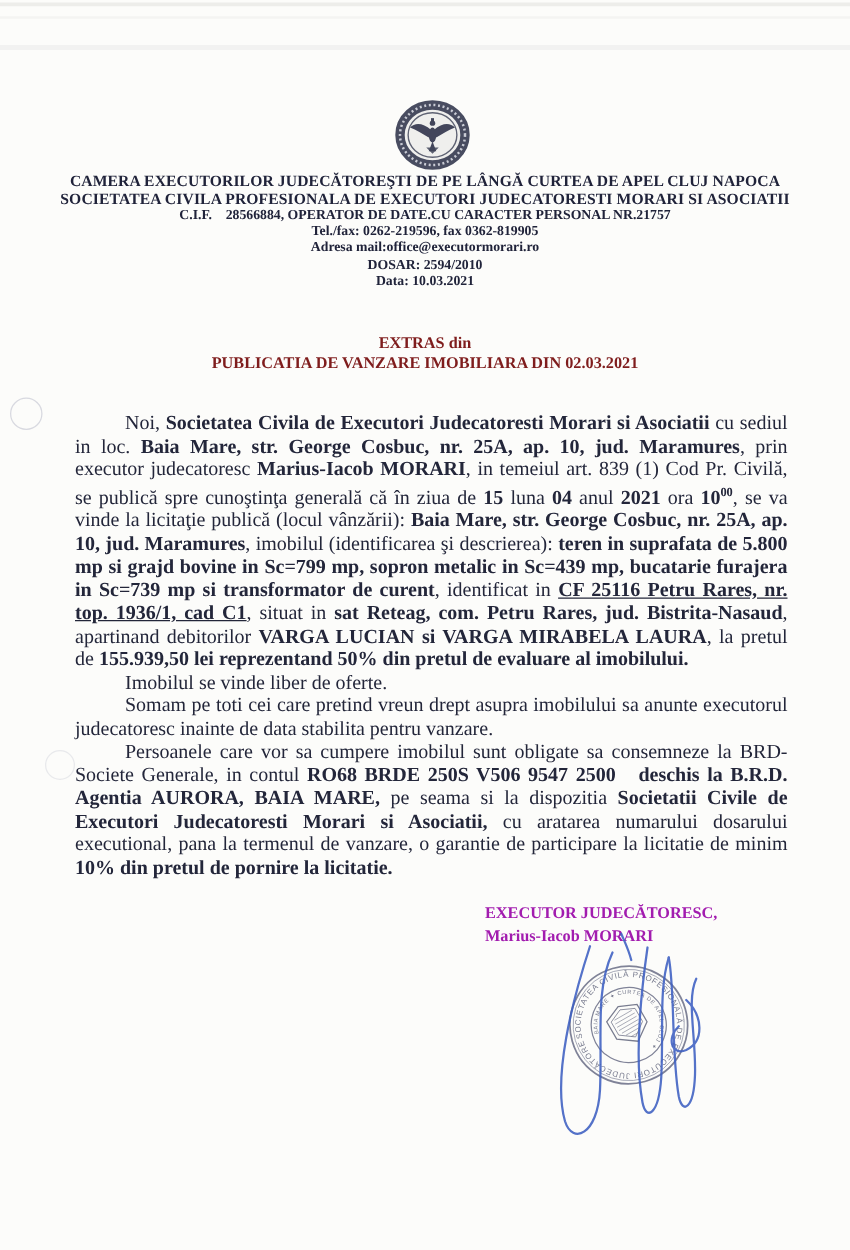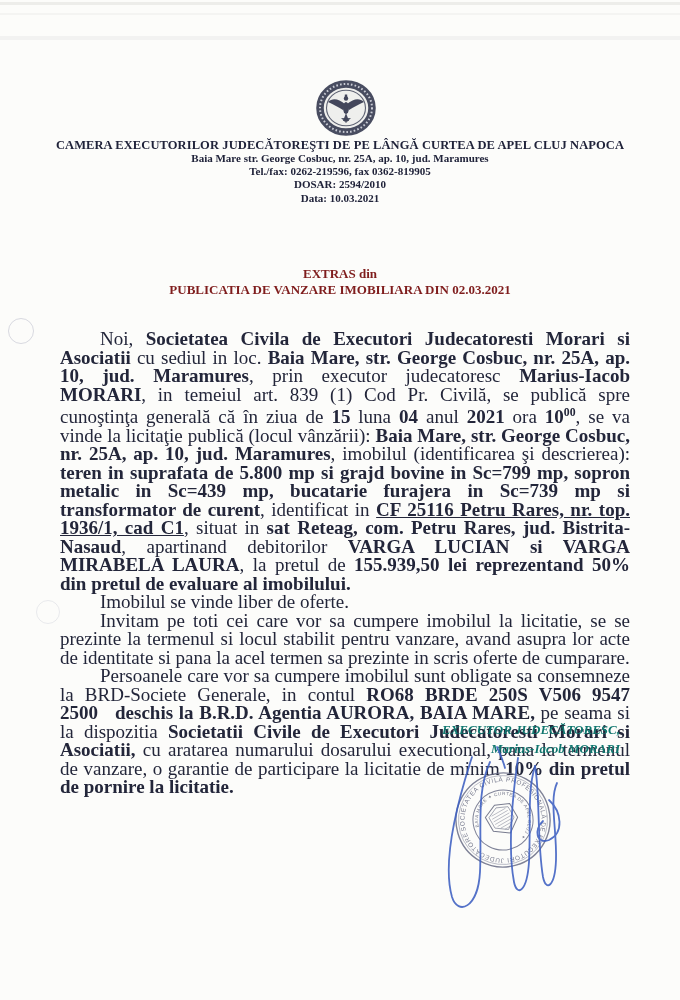--- a/index.html
+++ b/index.html
@@ -24,31 +24,30 @@
   }
   .h-big{font-size:12.5px;line-height:14px;letter-spacing:.1px;}
   .h-small{font-size:11px;line-height:13.2px;}
   .title{
     position:absolute;top:266px;left:0;width:100%;
     text-align:center;font-weight:bold;font-size:13px;line-height:15.5px;
     color:#7f1d1d;
   }
   .body-text{
     position:absolute;top:330px;left:60px;width:570px;
-    font-size:19px;line-height:18.5px;text-align:justify;
+    font-size:16px;line-height:18.5px;text-align:justify;
   }
   .body-text p{margin:0;text-indent:40px;}
   .b{font-weight:bold;}
   .u{text-decoration:underline;}
   .sup{vertical-align:super;font-size:.62em;}
   .sig{
     position:absolute;top:720px;left:388px;width:232px;
-    text-align:right;font-weight:bold;font-size:13px;line-height:19px;
-    color:#0f766e;
-    font-style:italic;
+    text-align:left;font-weight:bold;font-size:13px;line-height:19px;
+    color:#a21caf;
   }
   .seal-wrap{position:absolute;left:308px;top:80px;}
   .stamp-wrap{position:absolute;left:400px;top:735px;}
 </style>
 </head>
 <body>
 
 <div class="page">
 
   <div class="streak s1"></div>
@@ -71,35 +70,37 @@
         <path d="M37,24 C30,18 24,18 20,22 C25,24 30,27 35,30 Z"></path>
         <path d="M39,24 C46,18 52,18 56,22 C51,24 46,27 41,30 Z"></path>
         <path d="M38,33 L41,41 L35,41 Z"></path>
         <path d="M33,38 L43,38 L38,43 Z" opacity="0.85"></path>
       </g>
     </svg>
   </div>
 
   <div class="header">
     <div class="h-big">CAMERA EXECUTORILOR JUDECĂTOREŞTI DE PE LÂNGĂ CURTEA DE APEL CLUJ NAPOCA</div>
-    <div class="h-small">Baia Mare str. George Cosbuc, nr. 25A, ap. 10, jud. Maramures</div>
+    <div class="h-big">SOCIETATEA CIVILA PROFESIONALA DE EXECUTORI JUDECATORESTI MORARI SI ASOCIATII</div>
+    <div class="h-small">C.I.F.&nbsp;&nbsp;&nbsp;&nbsp;28566884, OPERATOR DE DATE.CU CARACTER PERSONAL NR.21757</div>
     <div class="h-small">Tel./fax: 0262-219596, fax 0362-819905</div>
+    <div class="h-small">Adresa mail:office@executormorari.ro</div>
     <div class="h-small">DOSAR: 2594/2010</div>
     <div class="h-small">Data: 10.03.2021</div>
   </div>
 
   <div class="title">
     <div>EXTRAS din</div>
     <div>PUBLICATIA DE VANZARE IMOBILIARA DIN 02.03.2021</div>
   </div>
 
   <div class="body-text">
     <p><span>Noi, </span><span class="b">Societatea Civila de Executori Judecatoresti Morari si Asociatii</span><span> cu sediul in loc. </span><span class="b">Baia Mare, str. George Cosbuc, nr. 25A, ap. 10, jud. Maramures</span><span>, prin executor judecatoresc </span><span class="b">Marius-Iacob MORARI</span><span>, in temeiul art. 839 (1) Cod Pr. Civilă, se publică spre cunoştinţa generală că în ziua de </span><span class="b">15</span><span> luna </span><span class="b">04</span><span> anul </span><span class="b">2021</span><span> ora </span><span class="b">10</span><span class="b sup">00</span><span>, se va vinde la licitaţie publică (locul vânzării): </span><span class="b">Baia Mare, str. George Cosbuc, nr. 25A, ap. 10, jud. Maramures</span><span>, imobilul (identificarea şi descrierea): </span><span class="b">teren in suprafata de 5.800 mp si grajd bovine in Sc=799 mp, sopron metalic in Sc=439 mp, bucatarie furajera in Sc=739 mp si transformator de curent</span><span>, identificat in </span><span class="b u">CF 25116 Petru Rares, nr. top. 1936/1, cad C1</span><span>, situat in </span><span class="b">sat Reteag, com. Petru Rares, jud. Bistrita-Nasaud</span><span>, apartinand debitorilor </span><span class="b">VARGA LUCIAN si VARGA MIRABELA LAURA</span><span>, la pretul de </span><span class="b">155.939,50 lei reprezentand 50% din pretul de evaluare al imobilului.</span></p>
     <p><span>Imobilul se vinde liber de oferte.</span></p>
-    <p><span>Invitam pe toti cei care vor sa cumpere imobilul la licitatie, se se prezinte la termenul si locul stabilit pentru vanzare, avand asupra lor acte de identitate si pana la acel termen sa prezinte in scris oferte de cumparare.</span></p>
+    <p><span>Somam pe toti cei care pretind vreun drept asupra imobilului sa anunte executorul judecatoresc inainte de data stabilita pentru vanzare.</span></p>
     <p><span>Persoanele care vor sa cumpere imobilul sunt obligate sa consemneze la BRD-Societe Generale, in contul </span><span class="b">RO68 BRDE 250S V506 9547 2500</span><span>&nbsp;&nbsp;&nbsp;</span><span class="b">deschis la B.R.D. Agentia AURORA, BAIA MARE,</span><span> pe seama si la dispozitia </span><span class="b">Societatii Civile de Executori Judecatoresti Morari si Asociatii,</span><span> cu aratarea numarului dosarului executional, pana la termenul de vanzare, o garantie de participare la licitatie de minim </span><span class="b">10% din pretul de pornire la licitatie.</span></p>
   </div>
 
   <div class="sig">
     <div>EXECUTOR JUDECĂTORESC,</div>
     <div>Marius-Iacob MORARI</div>
   </div>
 
   <div class="stamp-wrap">
     <svg width="210" height="185" viewBox="0 0 210 185">

